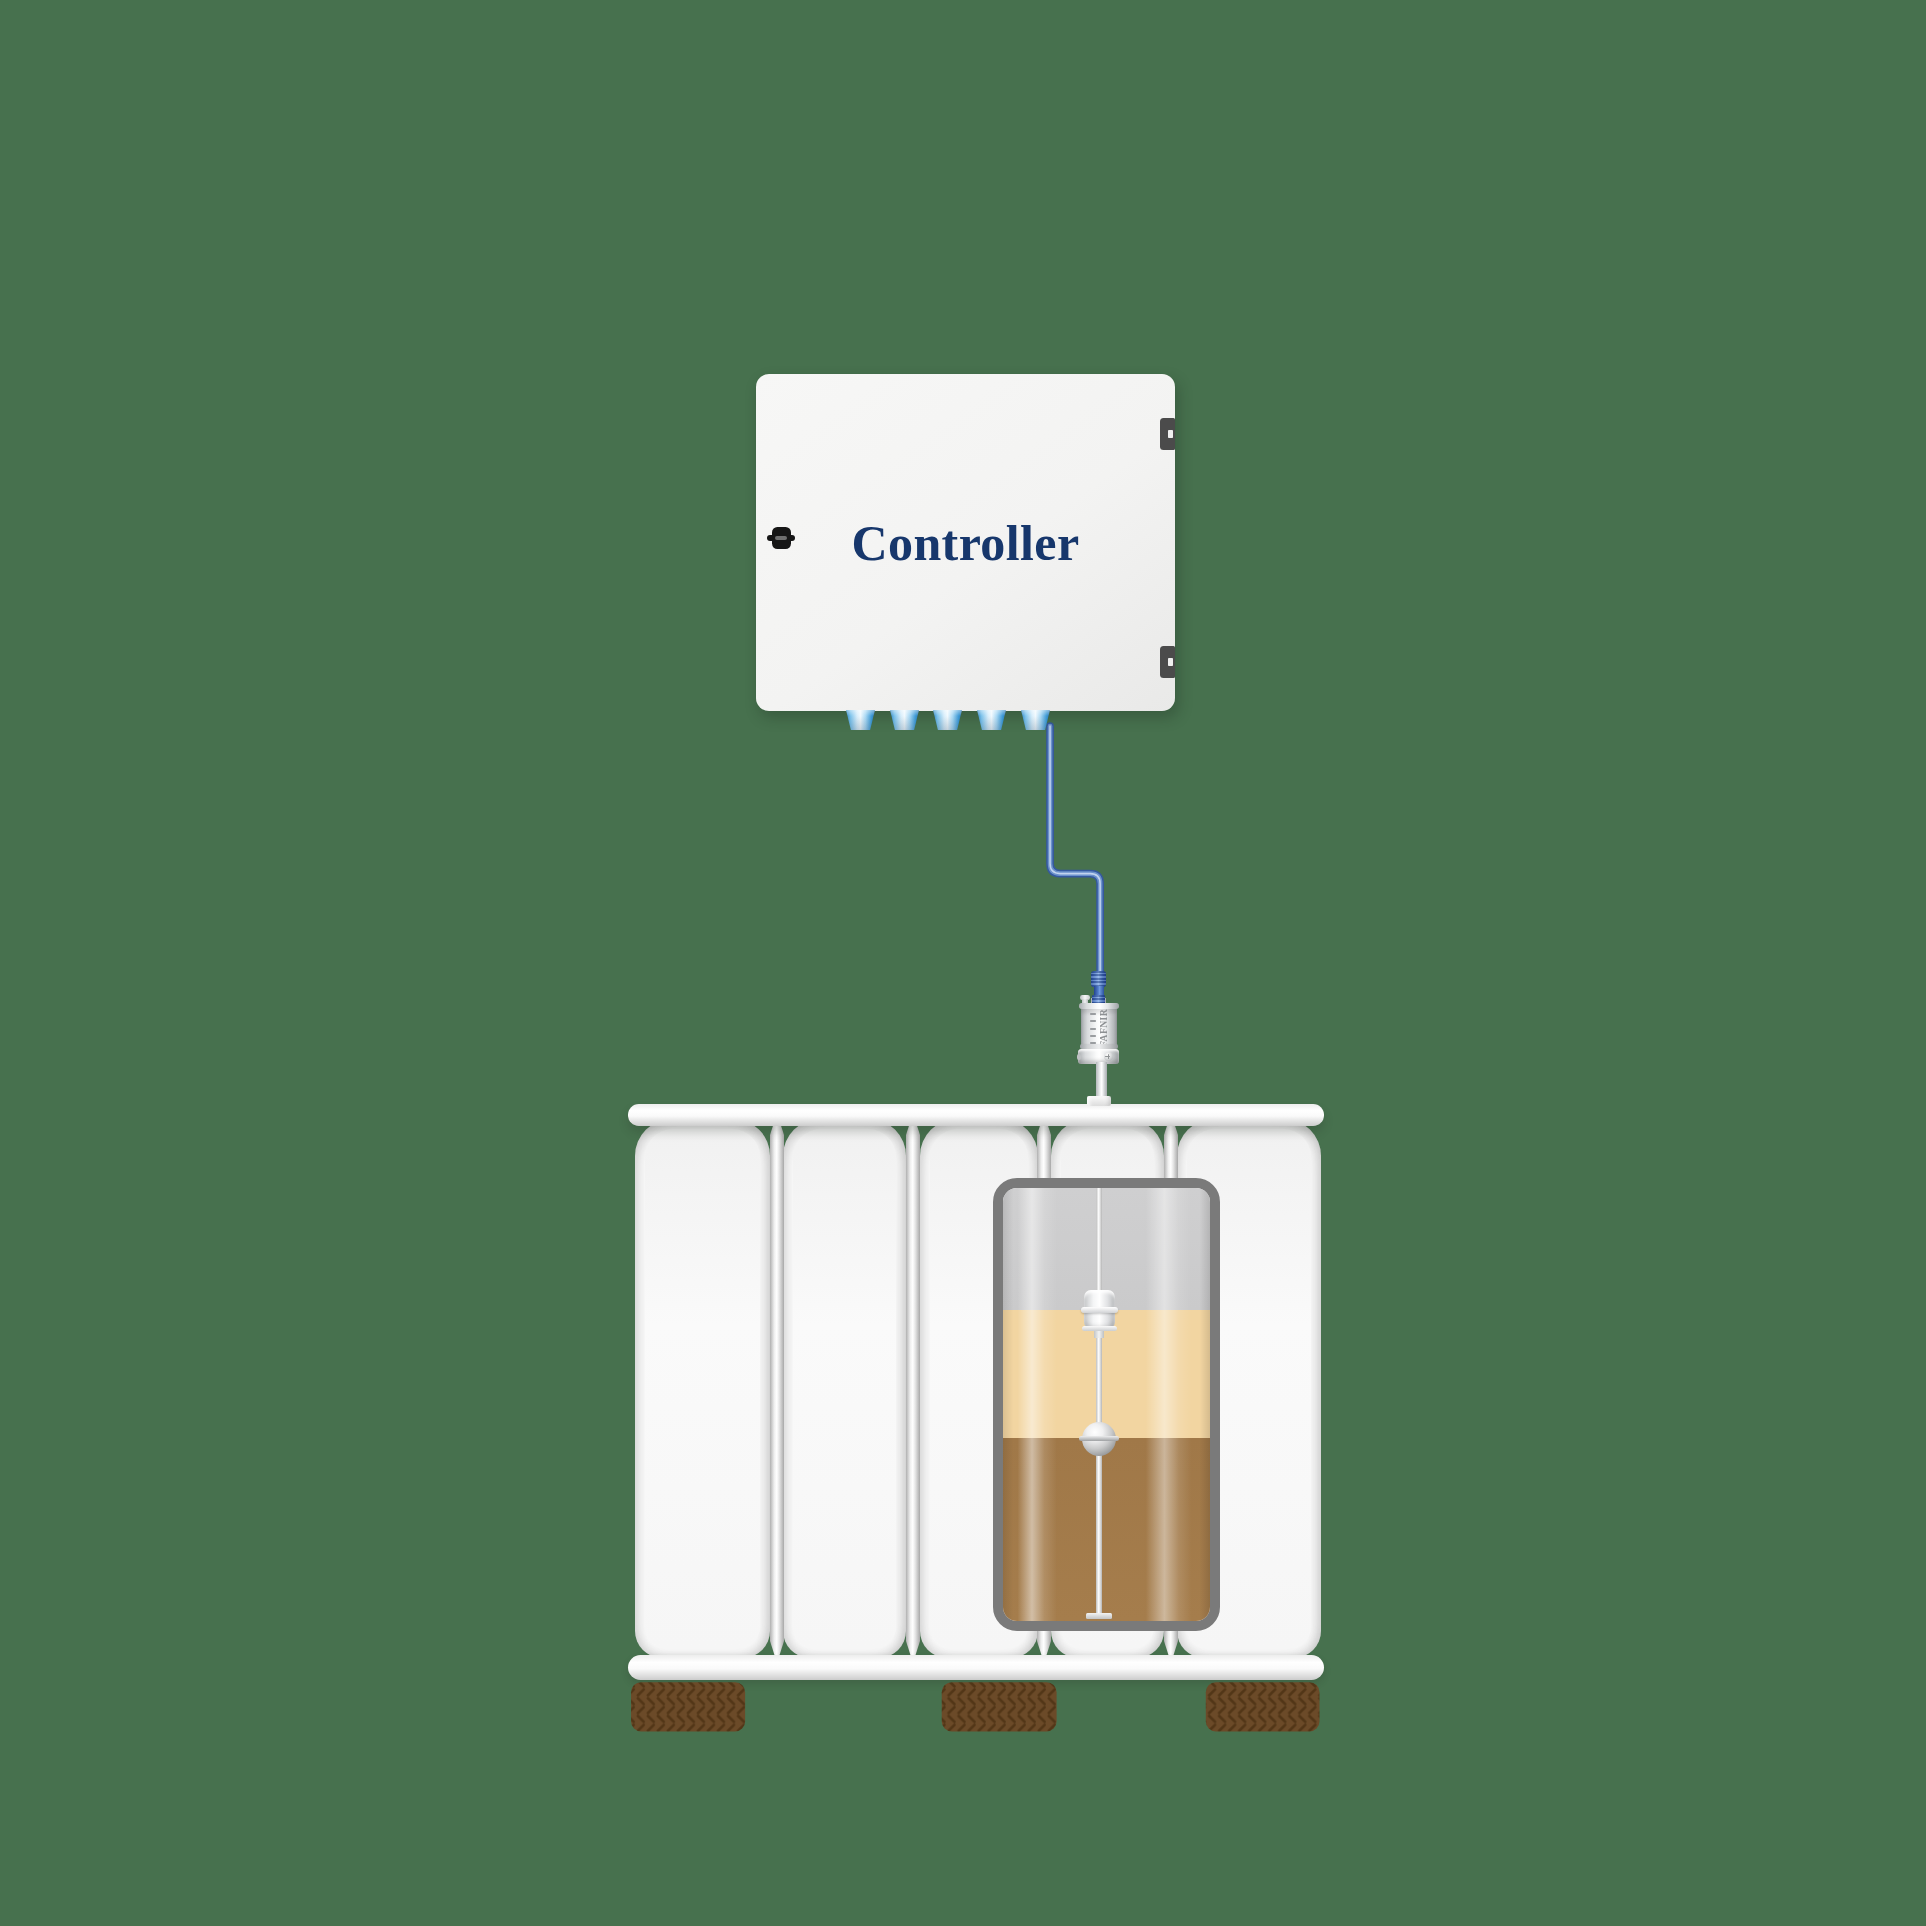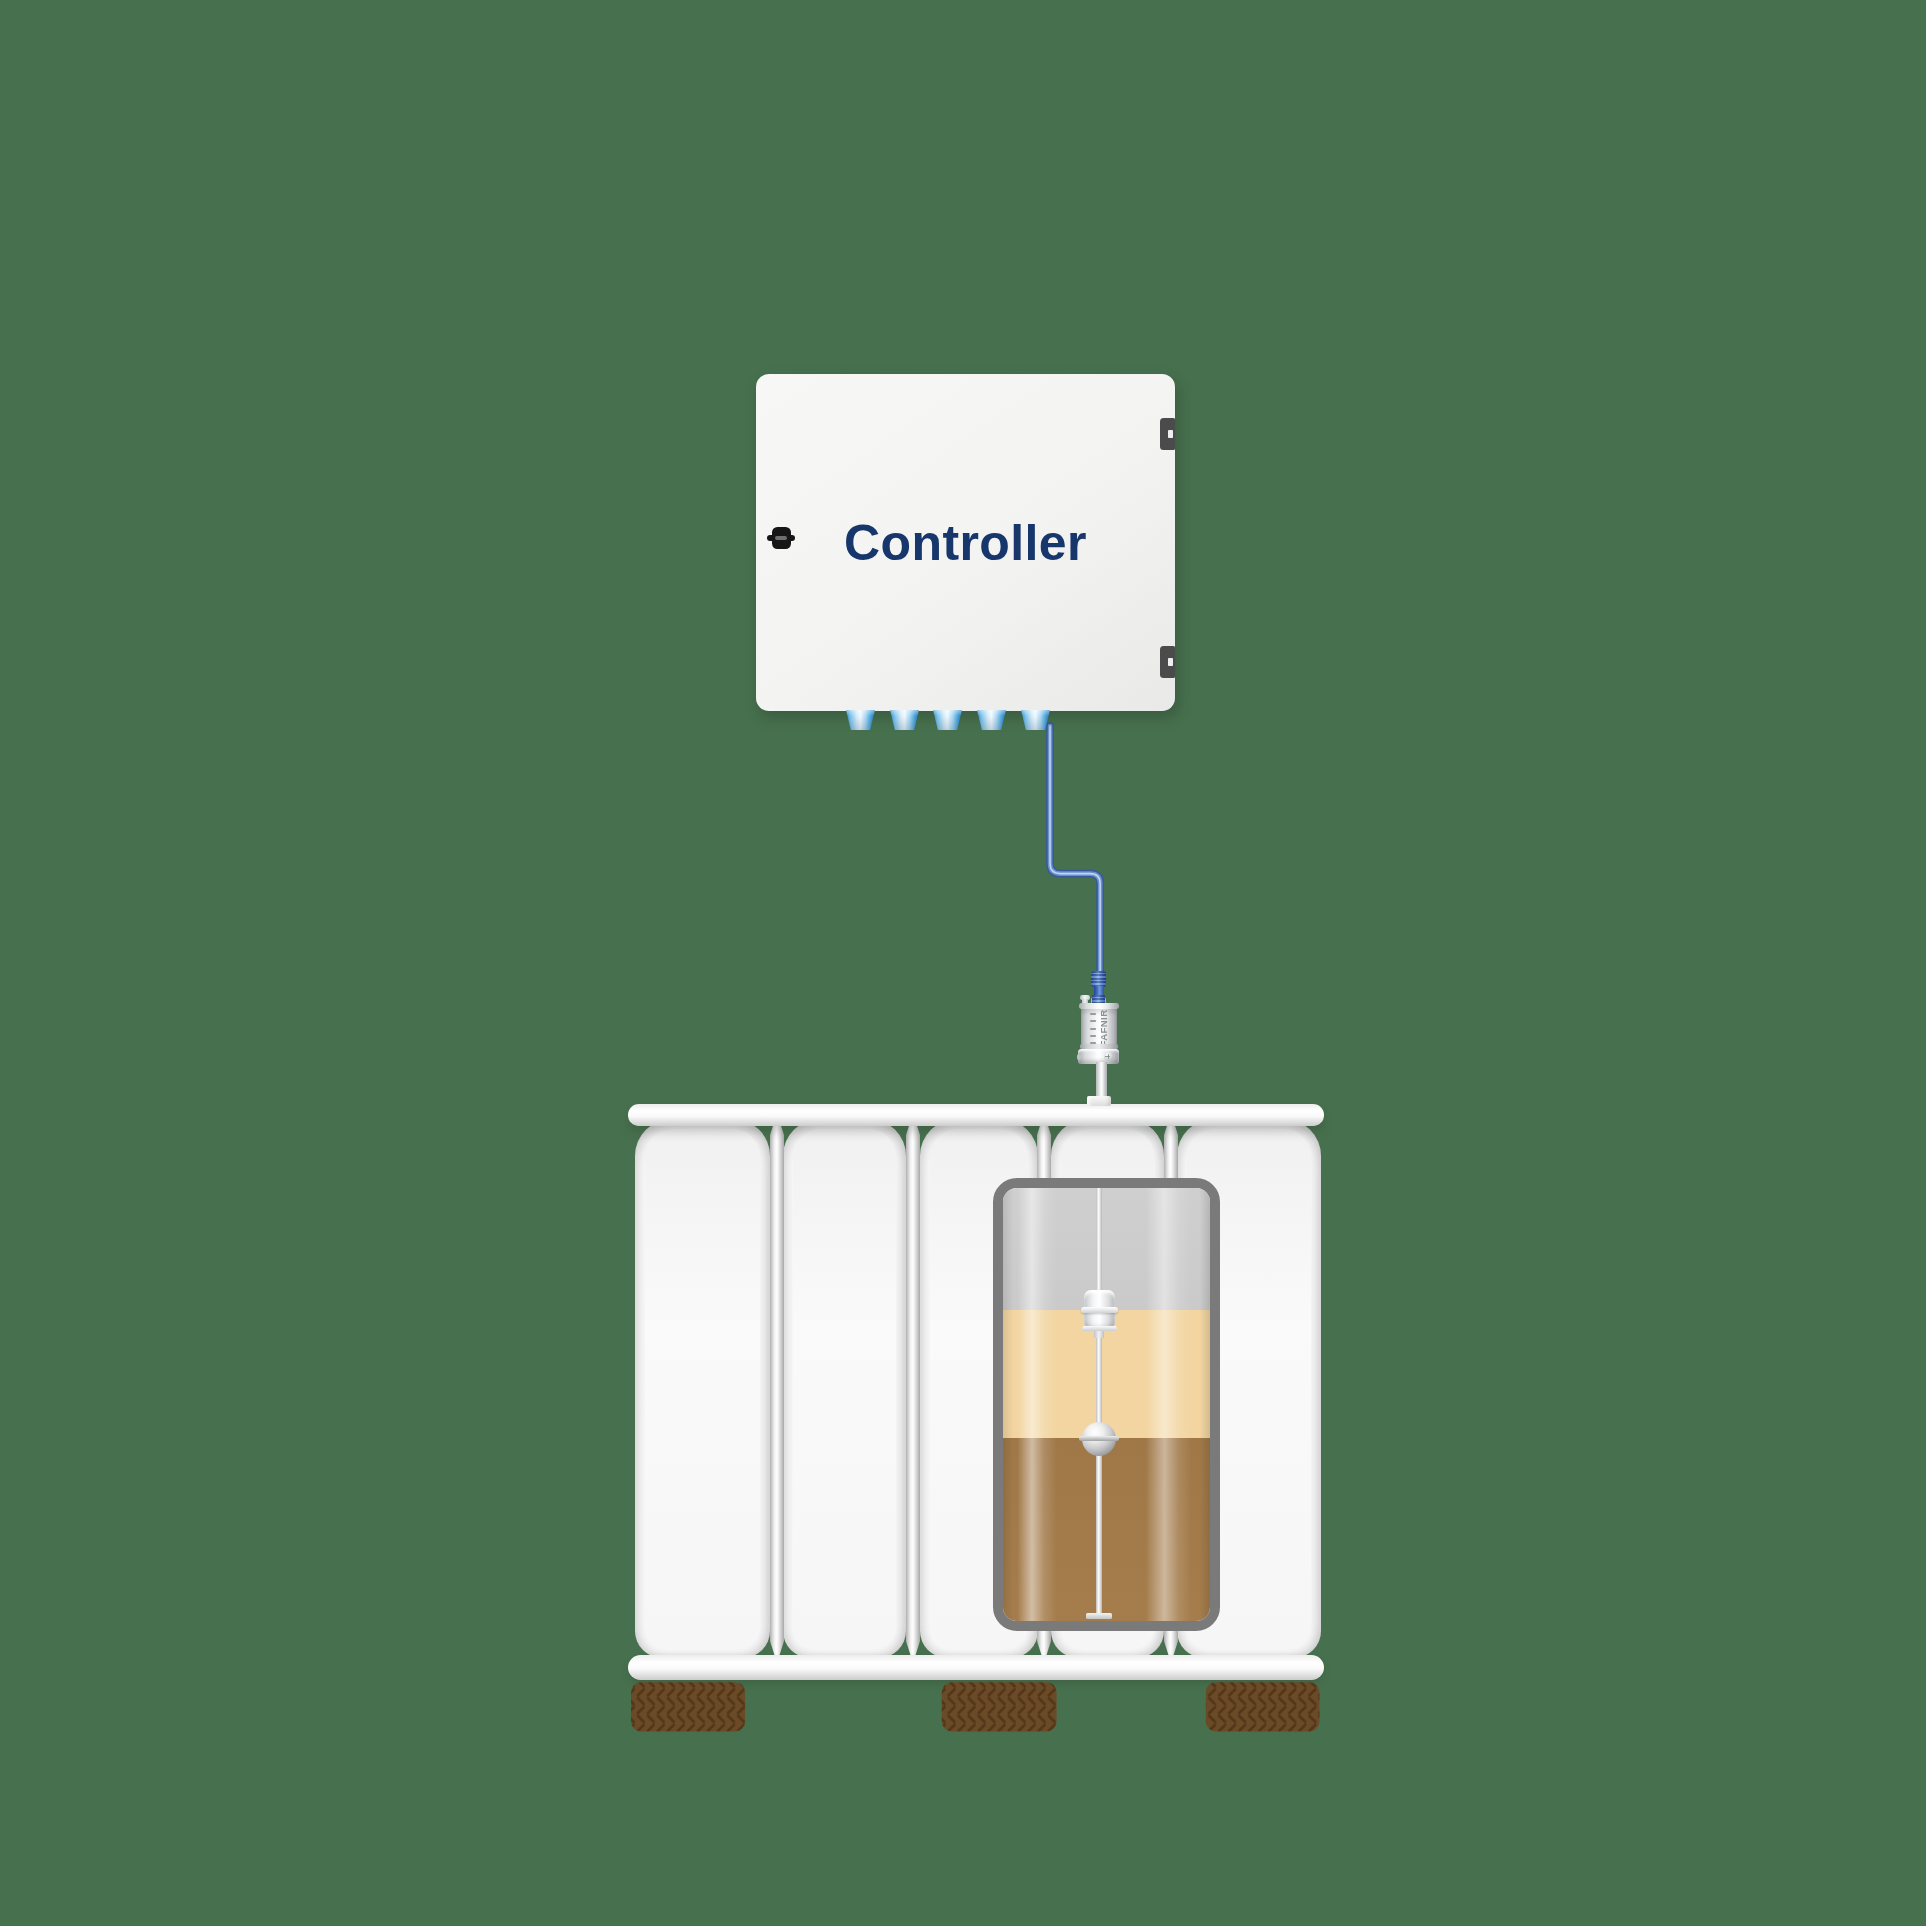--- a/index.html
+++ b/index.html
@@ -5,21 +5,21 @@
   :root{
     --background:#47714E; --controller-body:#F3F3F2; --controller-label:#17376C;
     --latch:#161616; --hinge:#4B4B4B; --gland-blue:#2F86C4; --cable-blue:#35599F;
     --connector-blue:#3C69BE; --metal-dark:#A9ADB0; --tank-white:#FCFCFC;
     --cutaway-border:#7A7A7A; --headspace-gray:#CACACB; --upper-liquid:#F2D5A1;
     --lower-liquid:#A57D4C; --pallet-foot:#6B4A28; --pallet-foot-pattern:#523617;
   }
   *{margin:0;padding:0;box-sizing:border-box;}
   html,body{width:1926px;height:1926px;}
   body{font-family:"Liberation Sans", sans-serif;}
-  .scene{position:relative;width:1926px;height:1926px;background:var(--background);overflow:hidden;}
+  .scene{position:relative;width:1926px;height:1926px;background:var(--background);overflow:hidden;font-family:Liberation Serif, serif;}
   .abs{position:absolute;}
 
   
   .controller{left:756px;top:374px;width:419px;height:337px;border-radius:13px;
     background:linear-gradient(145deg,#F7F7F6 0%,var(--controller-body) 55%,#E9E9E8 100%);
     box-shadow:3.9px 6.2px 14px rgba(25,40,30,.28), 0 0 0.8px rgba(0,0,0,.10);}
   .controller-label{left:0;top:0;width:100%;height:100%;display:flex;align-items:center;justify-content:center;
     font-size:50px;font-weight:700;letter-spacing:0.4px;color:var(--controller-label);}
   .latch-wing{left:10.8px;top:161px;width:28px;height:6.2px;background:var(--latch);border-radius:3.1px;}
   .latch-body{left:16px;top:153px;width:18.5px;height:22.3px;background:var(--latch);border-radius:5.4px;}

